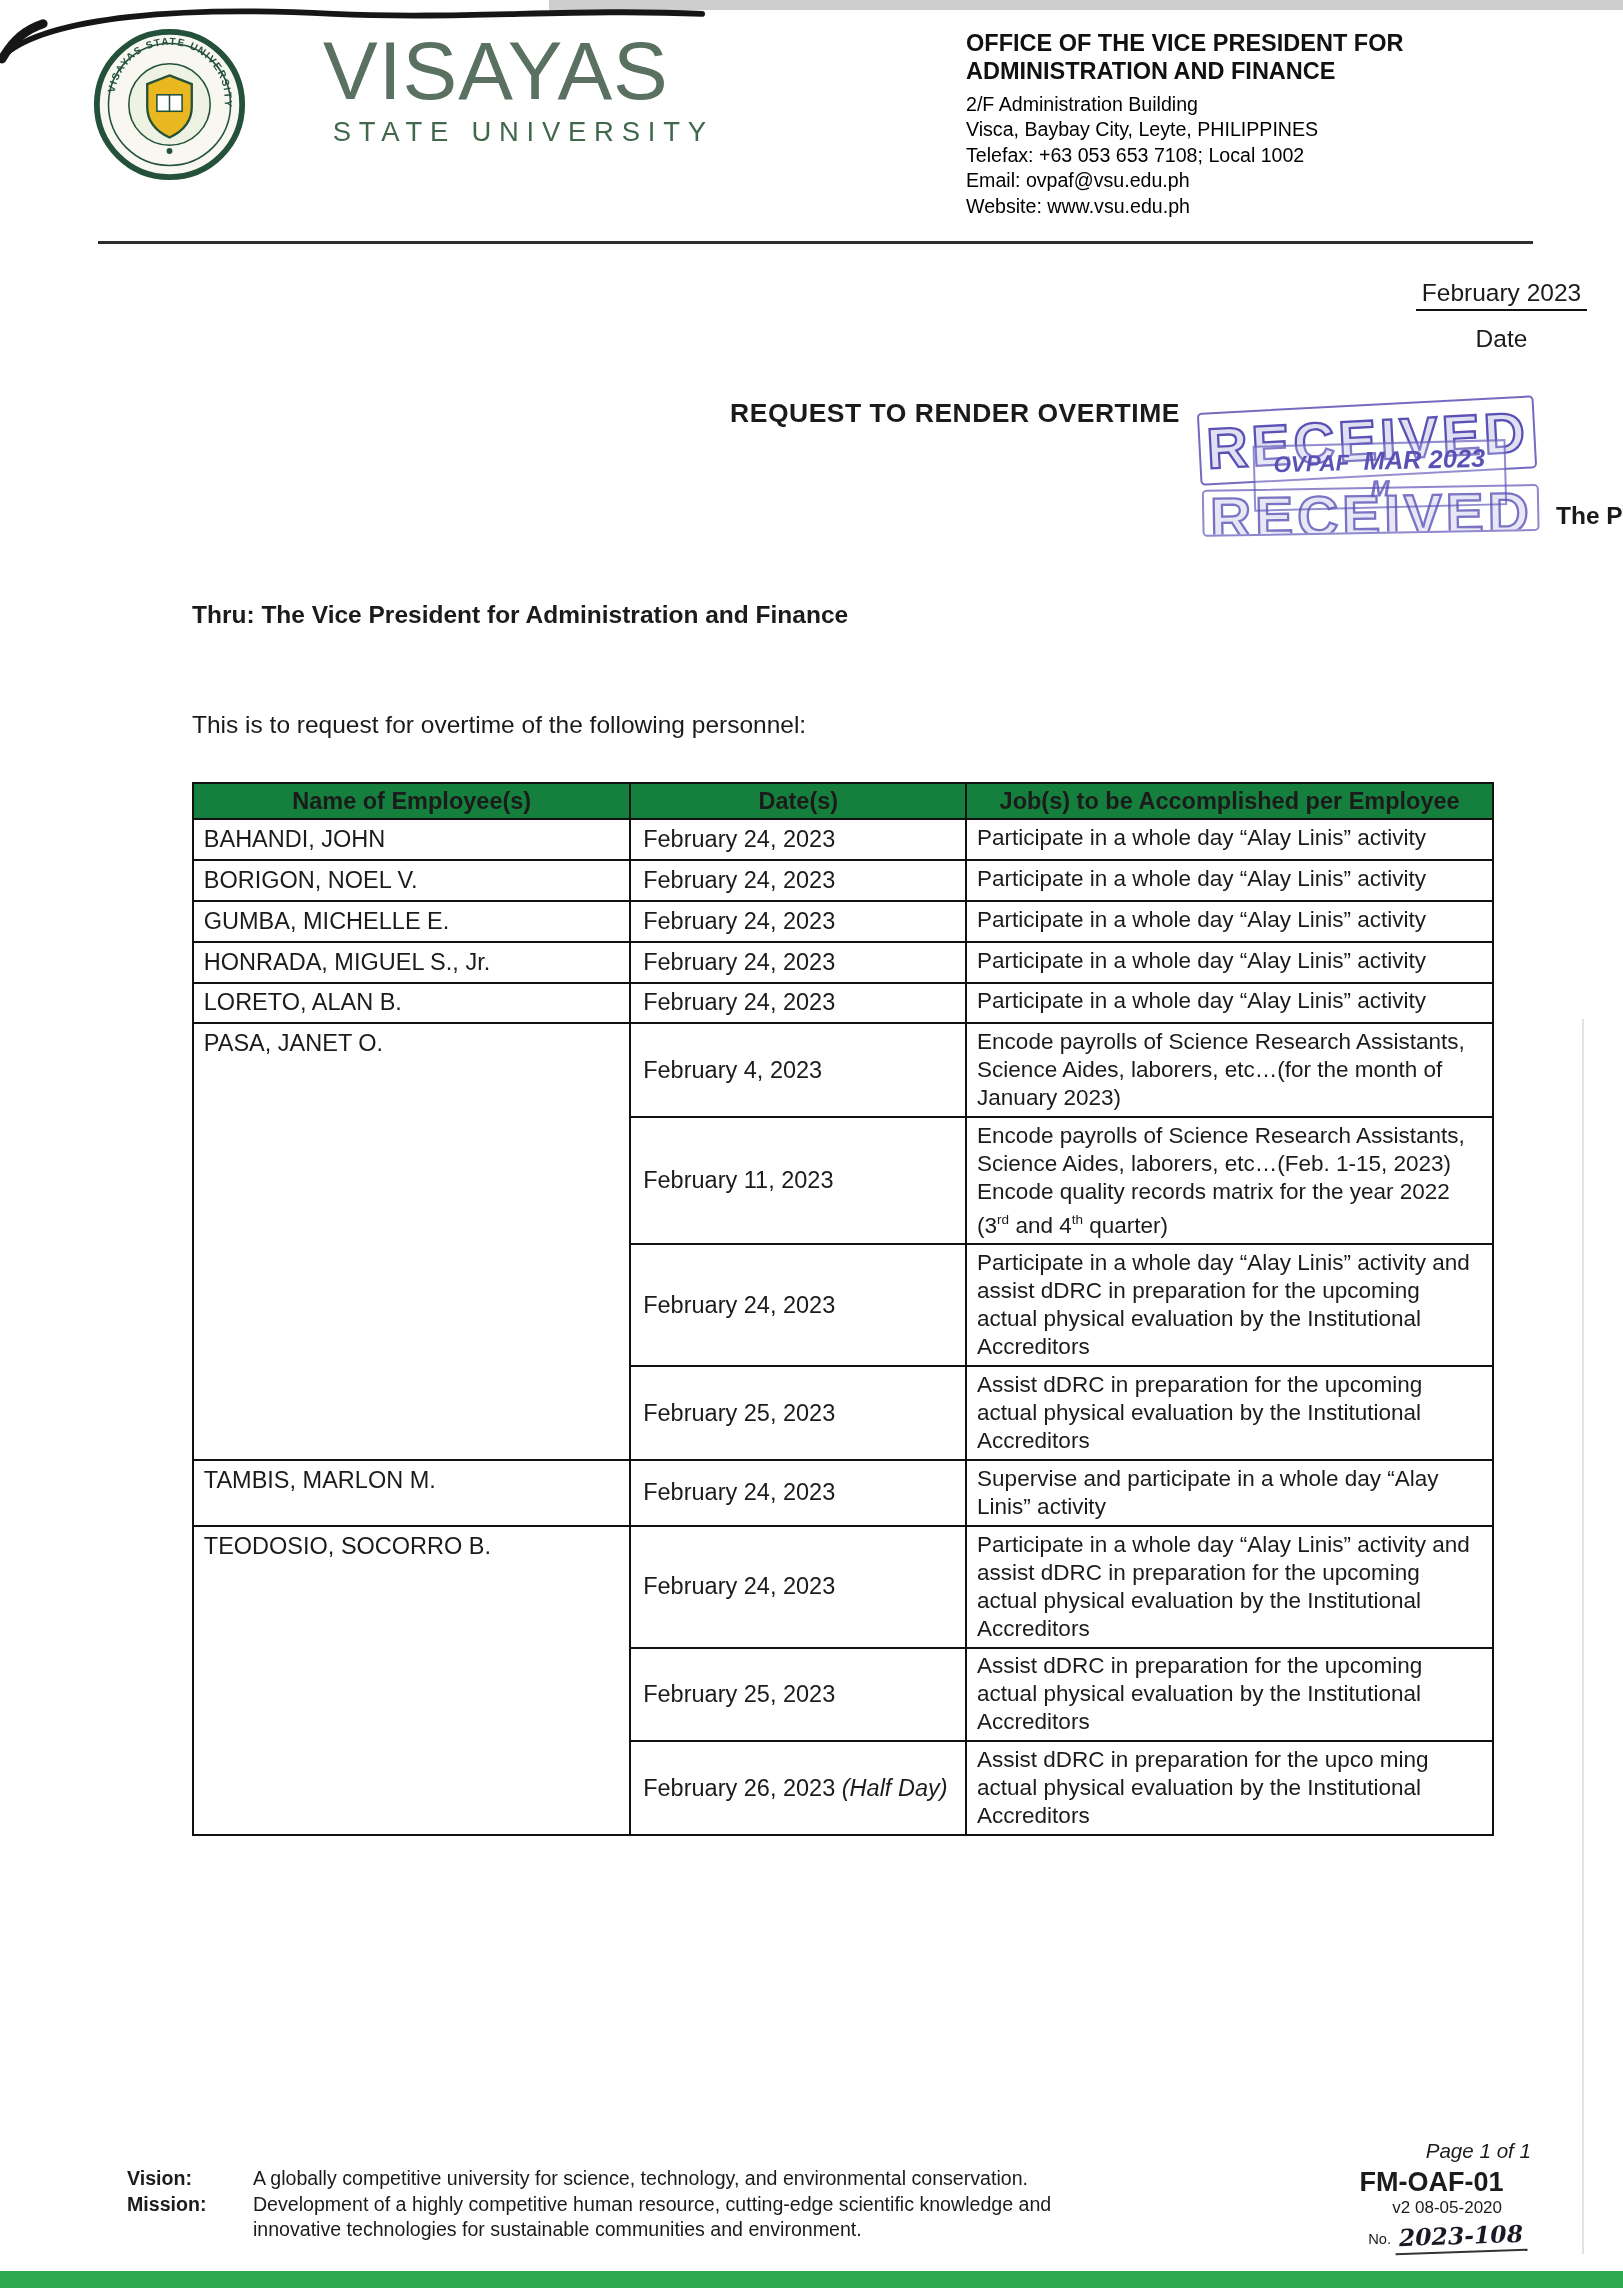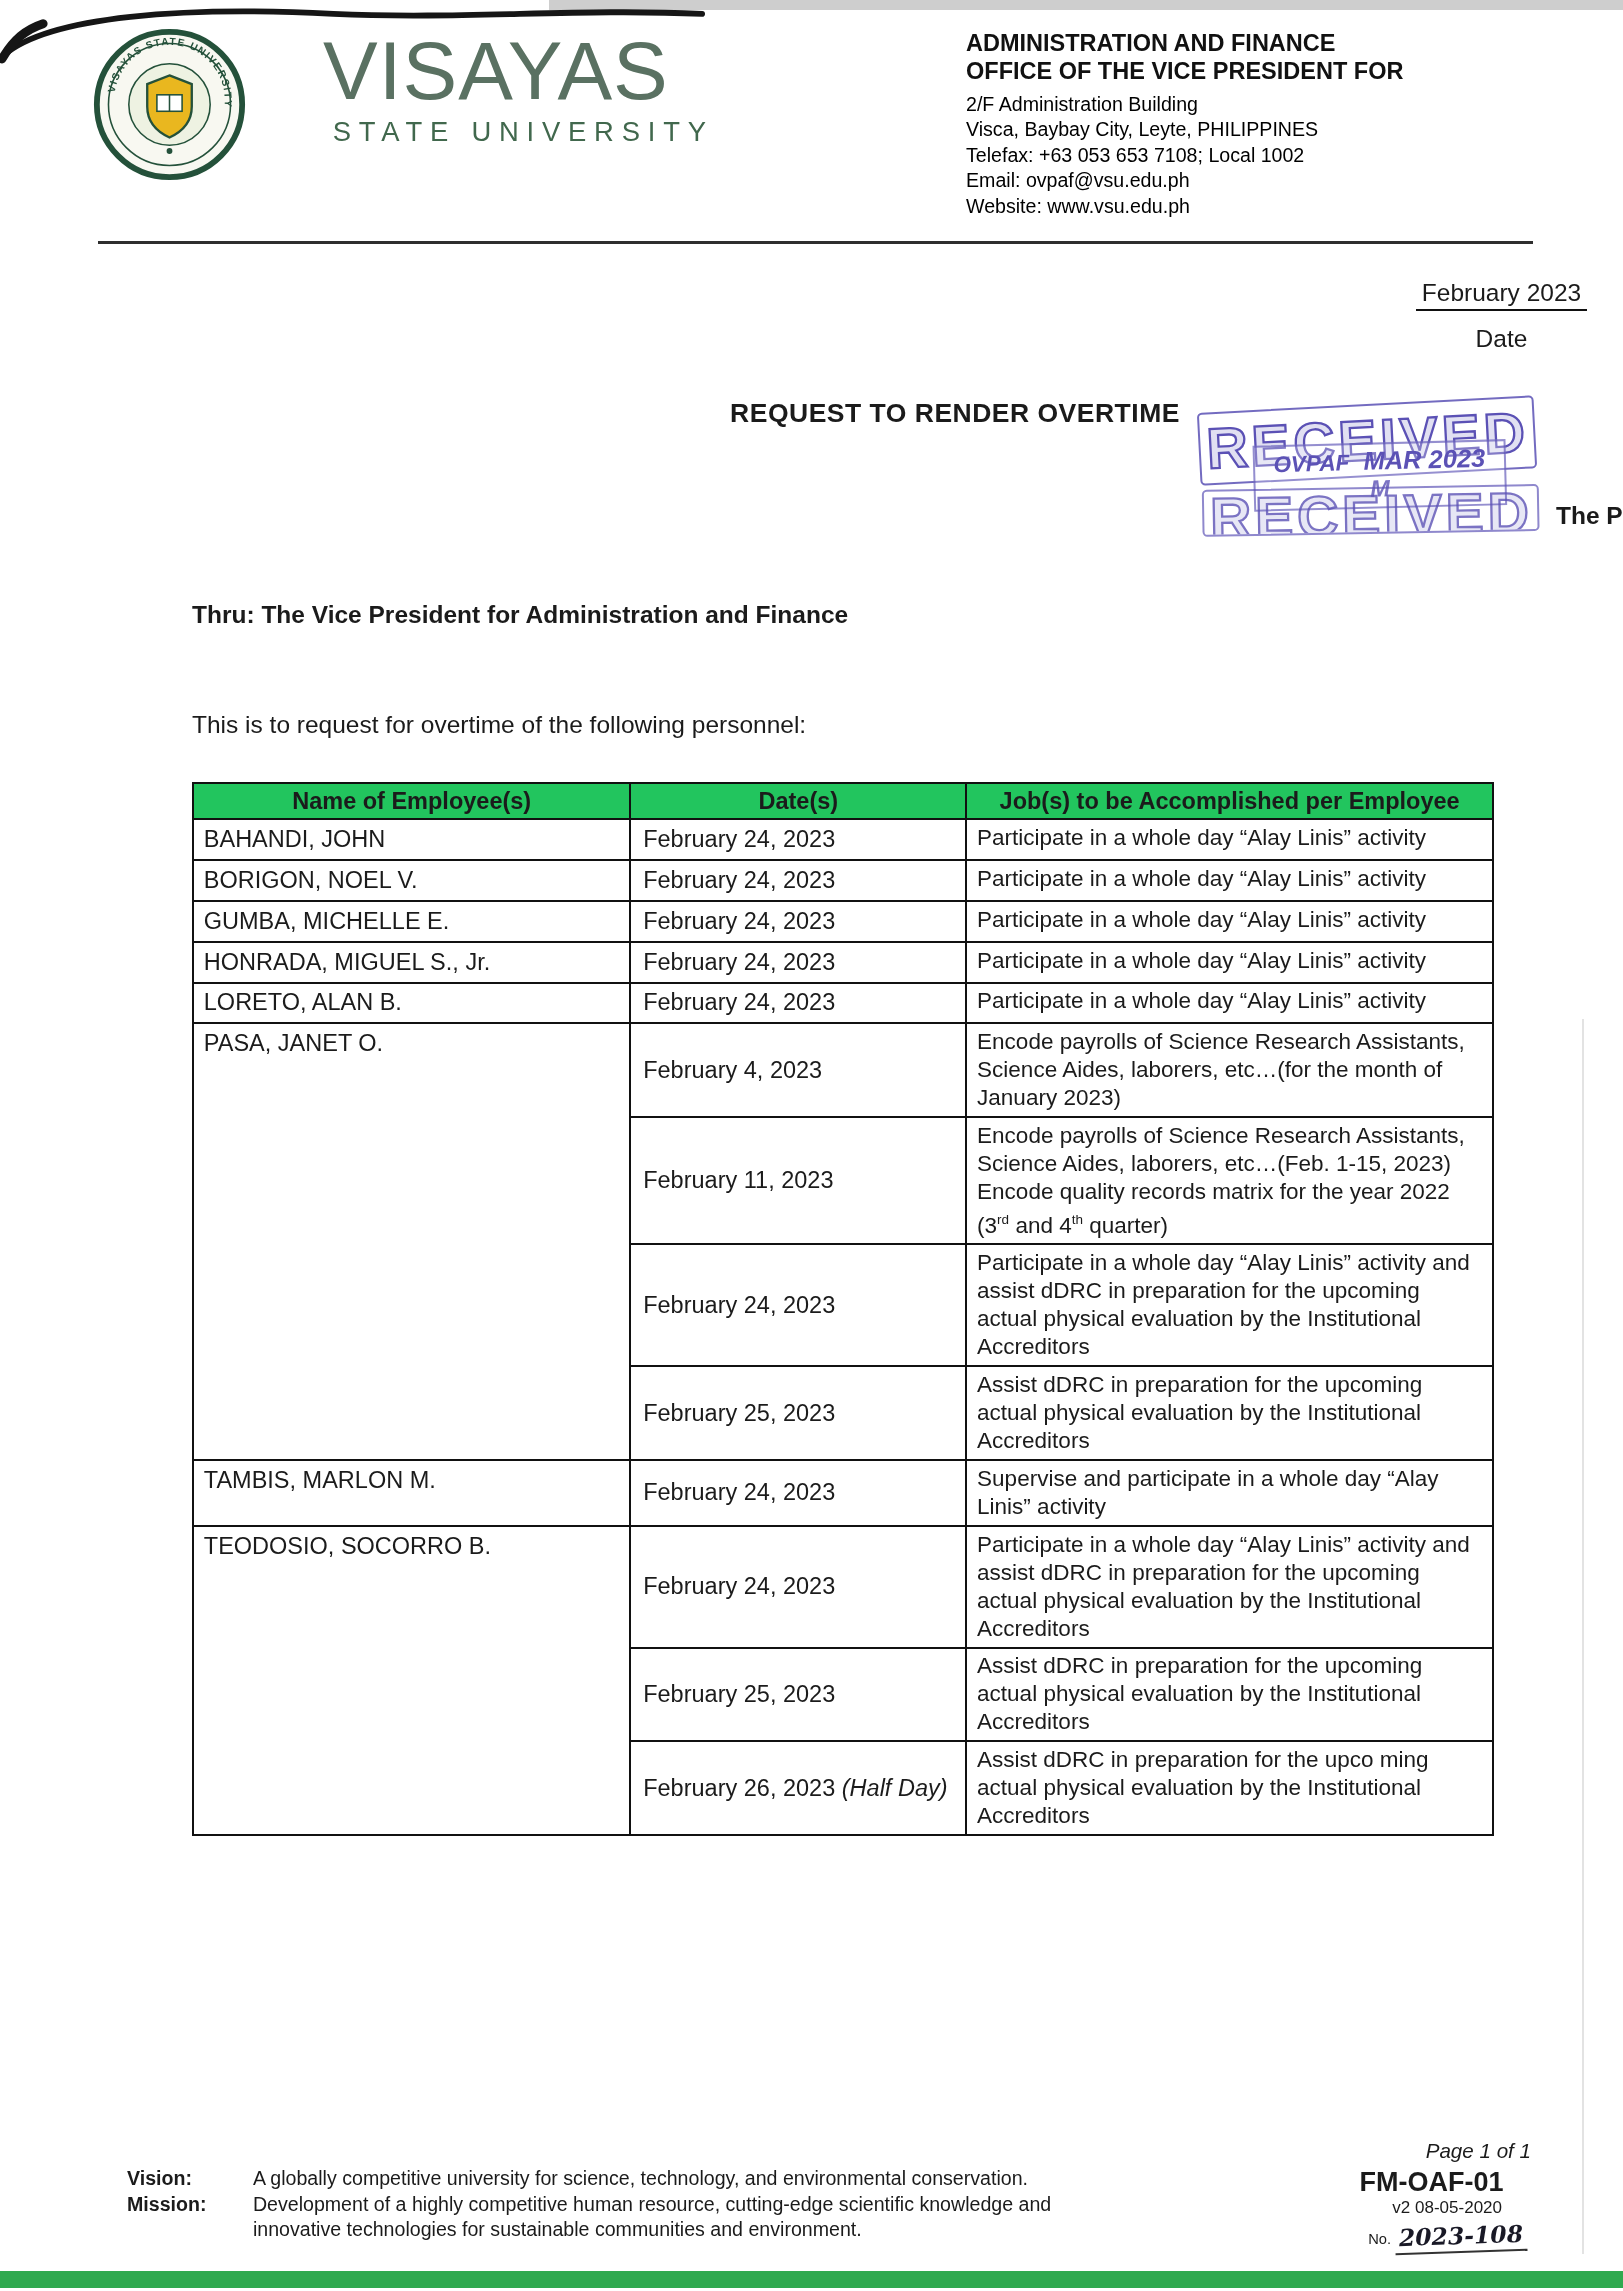--- a/index.html
+++ b/index.html
@@ -35,21 +35,21 @@
   .date-label{margin-top:14px;}
   .doc-title{margin-top:45px;text-align:center;font-size:26.5px;font-weight:bold;letter-spacing:0.5px;}
   .addressee{margin-top:73px;font-size:24.5px;font-weight:bold;text-align:right;}
   .thru-line{margin-top:71px;font-size:24.5px;font-weight:bold;}
   .intro-line{margin-top:82px;font-size:24.5px;}
 
   
   table.ot{margin-top:43px;border-collapse:collapse;width:1302px;border:2.9px solid #111;}
   table.ot th, table.ot td{border:2px solid #111;}
   table.ot th{
-    background:#22c55e;font-size:23.5px;font-weight:bold;
+    background:#15803d;font-size:23.5px;font-weight:bold;
     padding:3.9px 5.9px;text-align:center;
   }
   .col-name{width:431px;}
   .col-date{width:331px;}
   .col-job{width:519px;}
   td.td-name{vertical-align:top;font-size:23.5px;padding:5.9px 9.8px;}
   td.td-date{vertical-align:middle;font-size:23.5px;padding:5.9px 11.8px;}
   td.td-date em{font-style:italic;}
   td.td-job{vertical-align:top;font-size:22.5px;line-height:28px;padding:3.9px 9.8px;}
   .job-line{margin:0;}
@@ -124,22 +124,22 @@
     <circle cx="80" cy="128" r="3" fill="#24513a"></circle>
   </svg>
 
   <div class="wordmark">
     <div class="wordmark-primary">VISAYAS</div>
     <div class="wordmark-secondary">STATE UNIVERSITY</div>
   </div>
 
   <div class="office-block">
     <div class="office-name">
+      <div>OFFICE OF THE VICE PRESIDENT FOR</div>
       <div>ADMINISTRATION AND FINANCE</div>
-      <div>OFFICE OF THE VICE PRESIDENT FOR</div>
     </div>
     <div class="office-address">
       <div>2/F Administration Building</div>
       <div>Visca, Baybay City, Leyte, PHILIPPINES</div>
       <div>Telefax: +63 053 653 7108; Local 1002</div>
       <div>Email: ovpaf@vsu.edu.ph</div>
       <div>Website: www.vsu.edu.ph</div>
     </div>
   </div>
 

